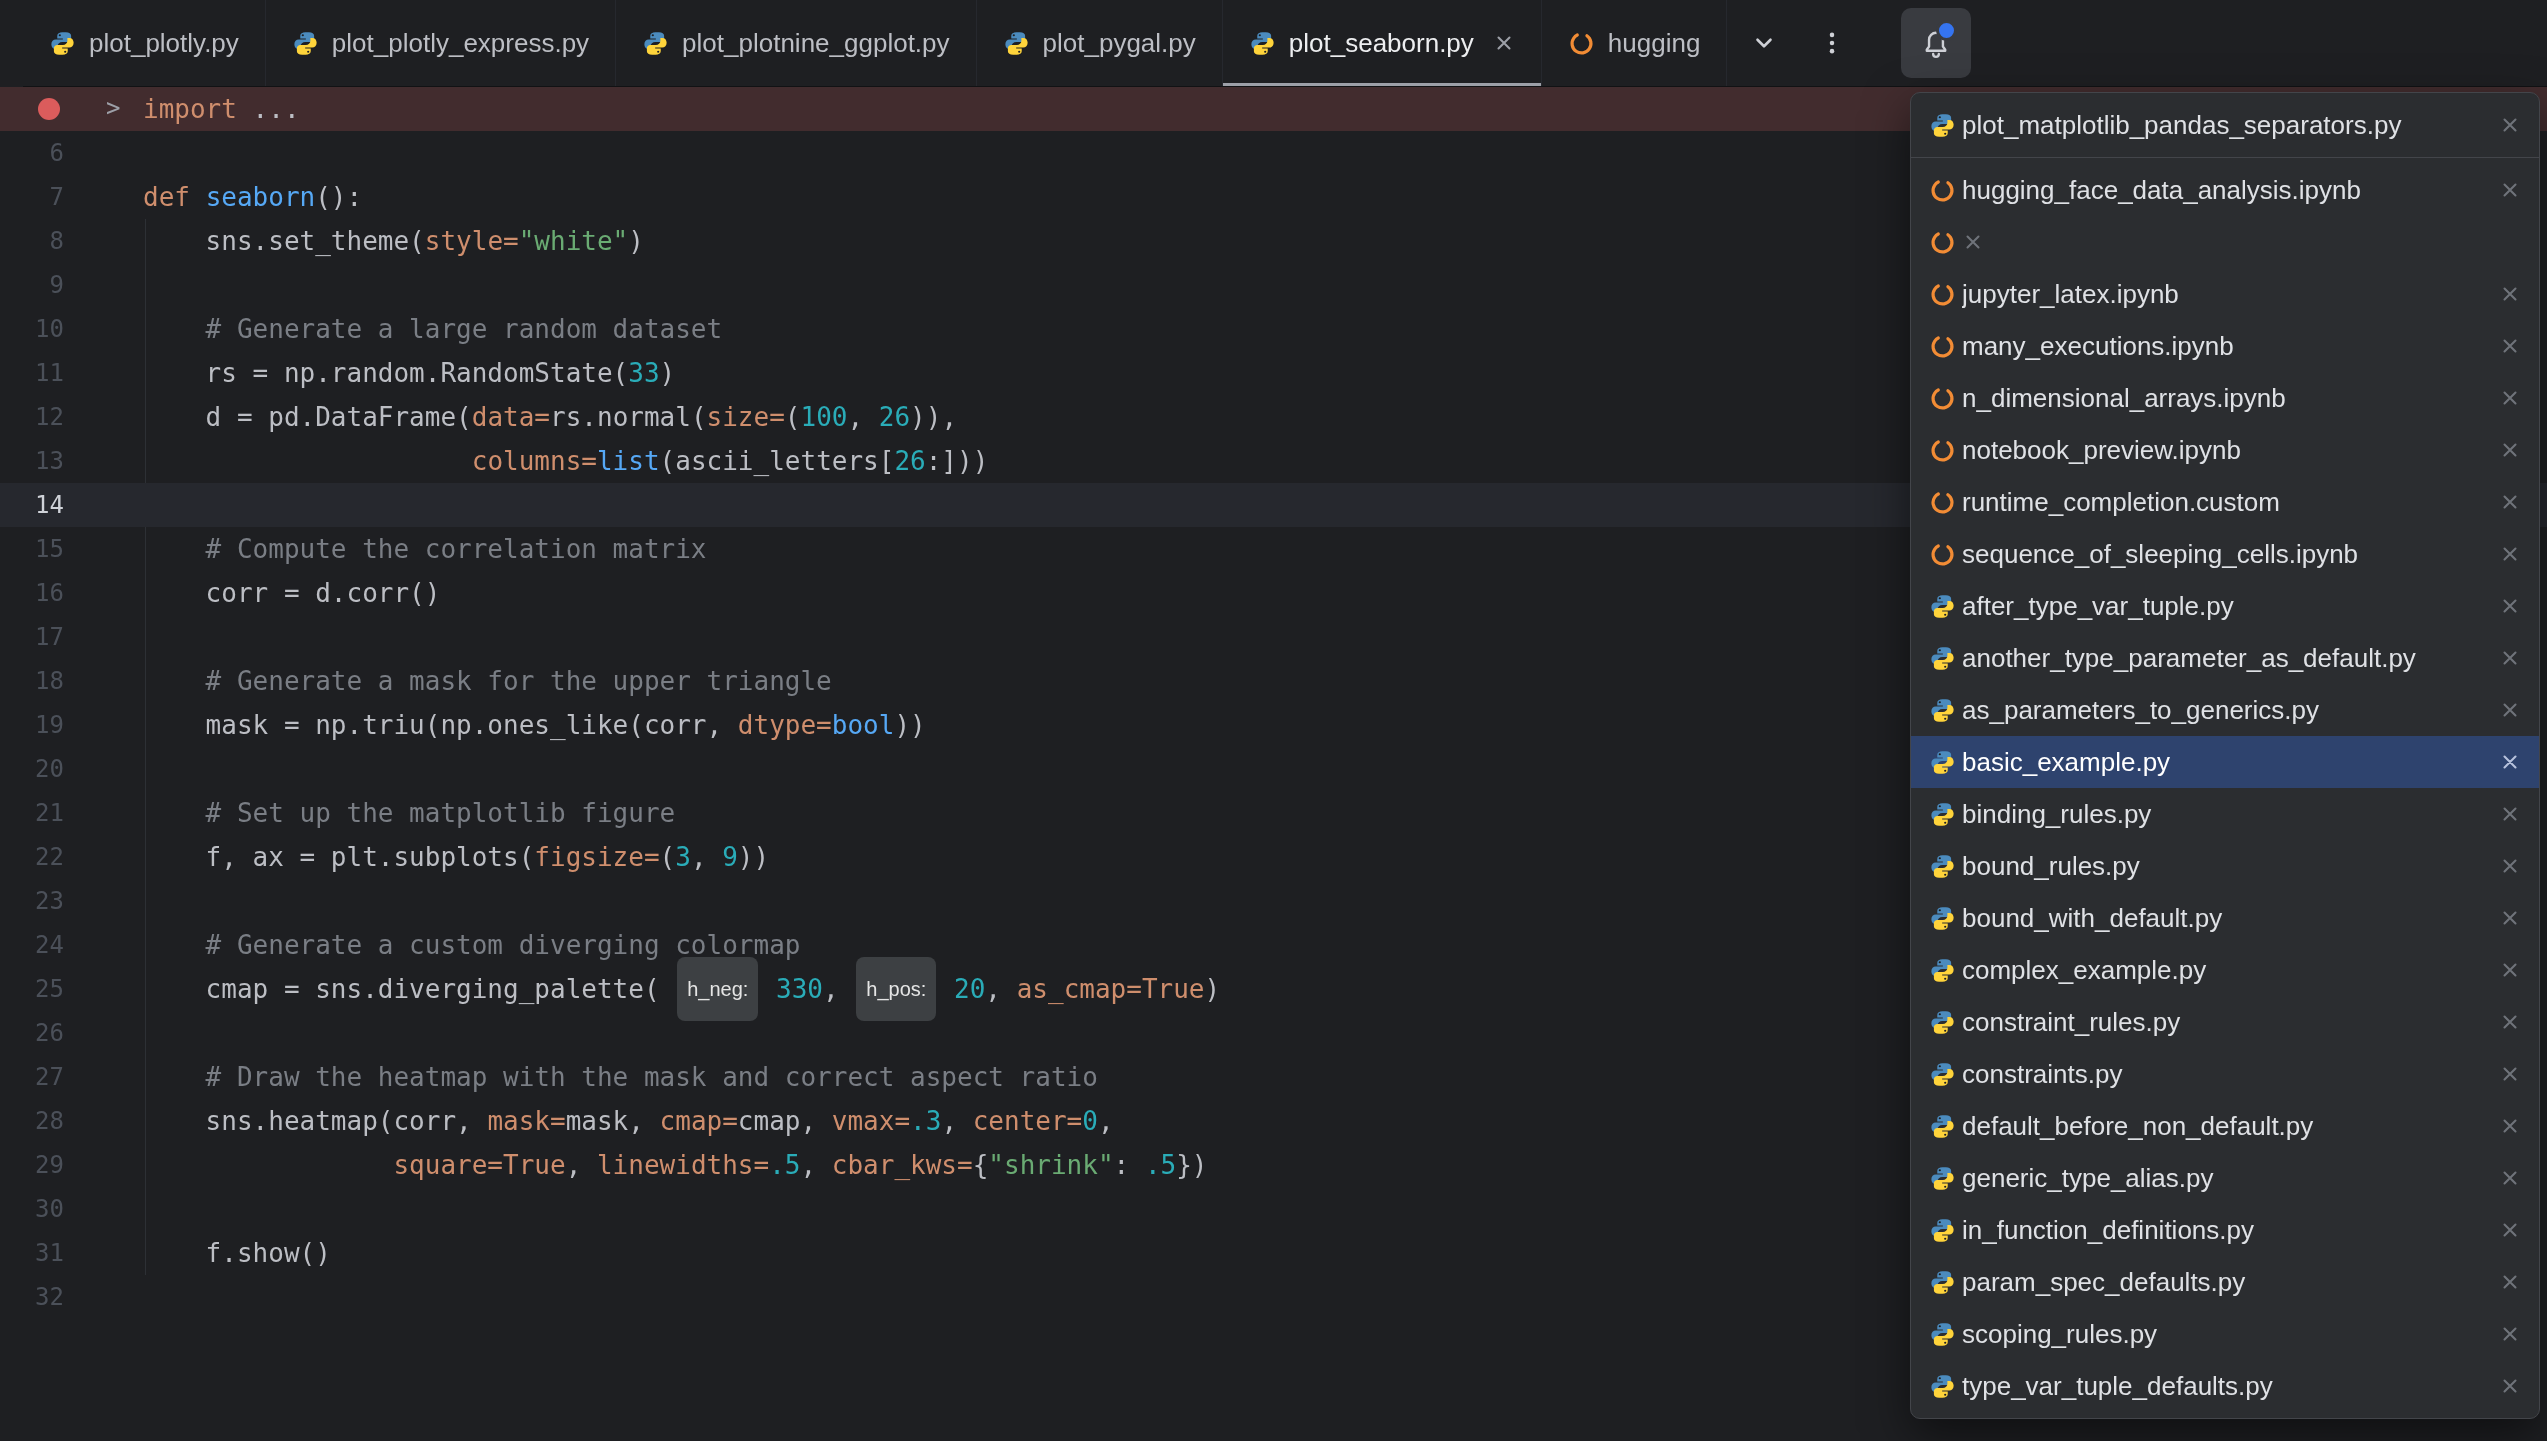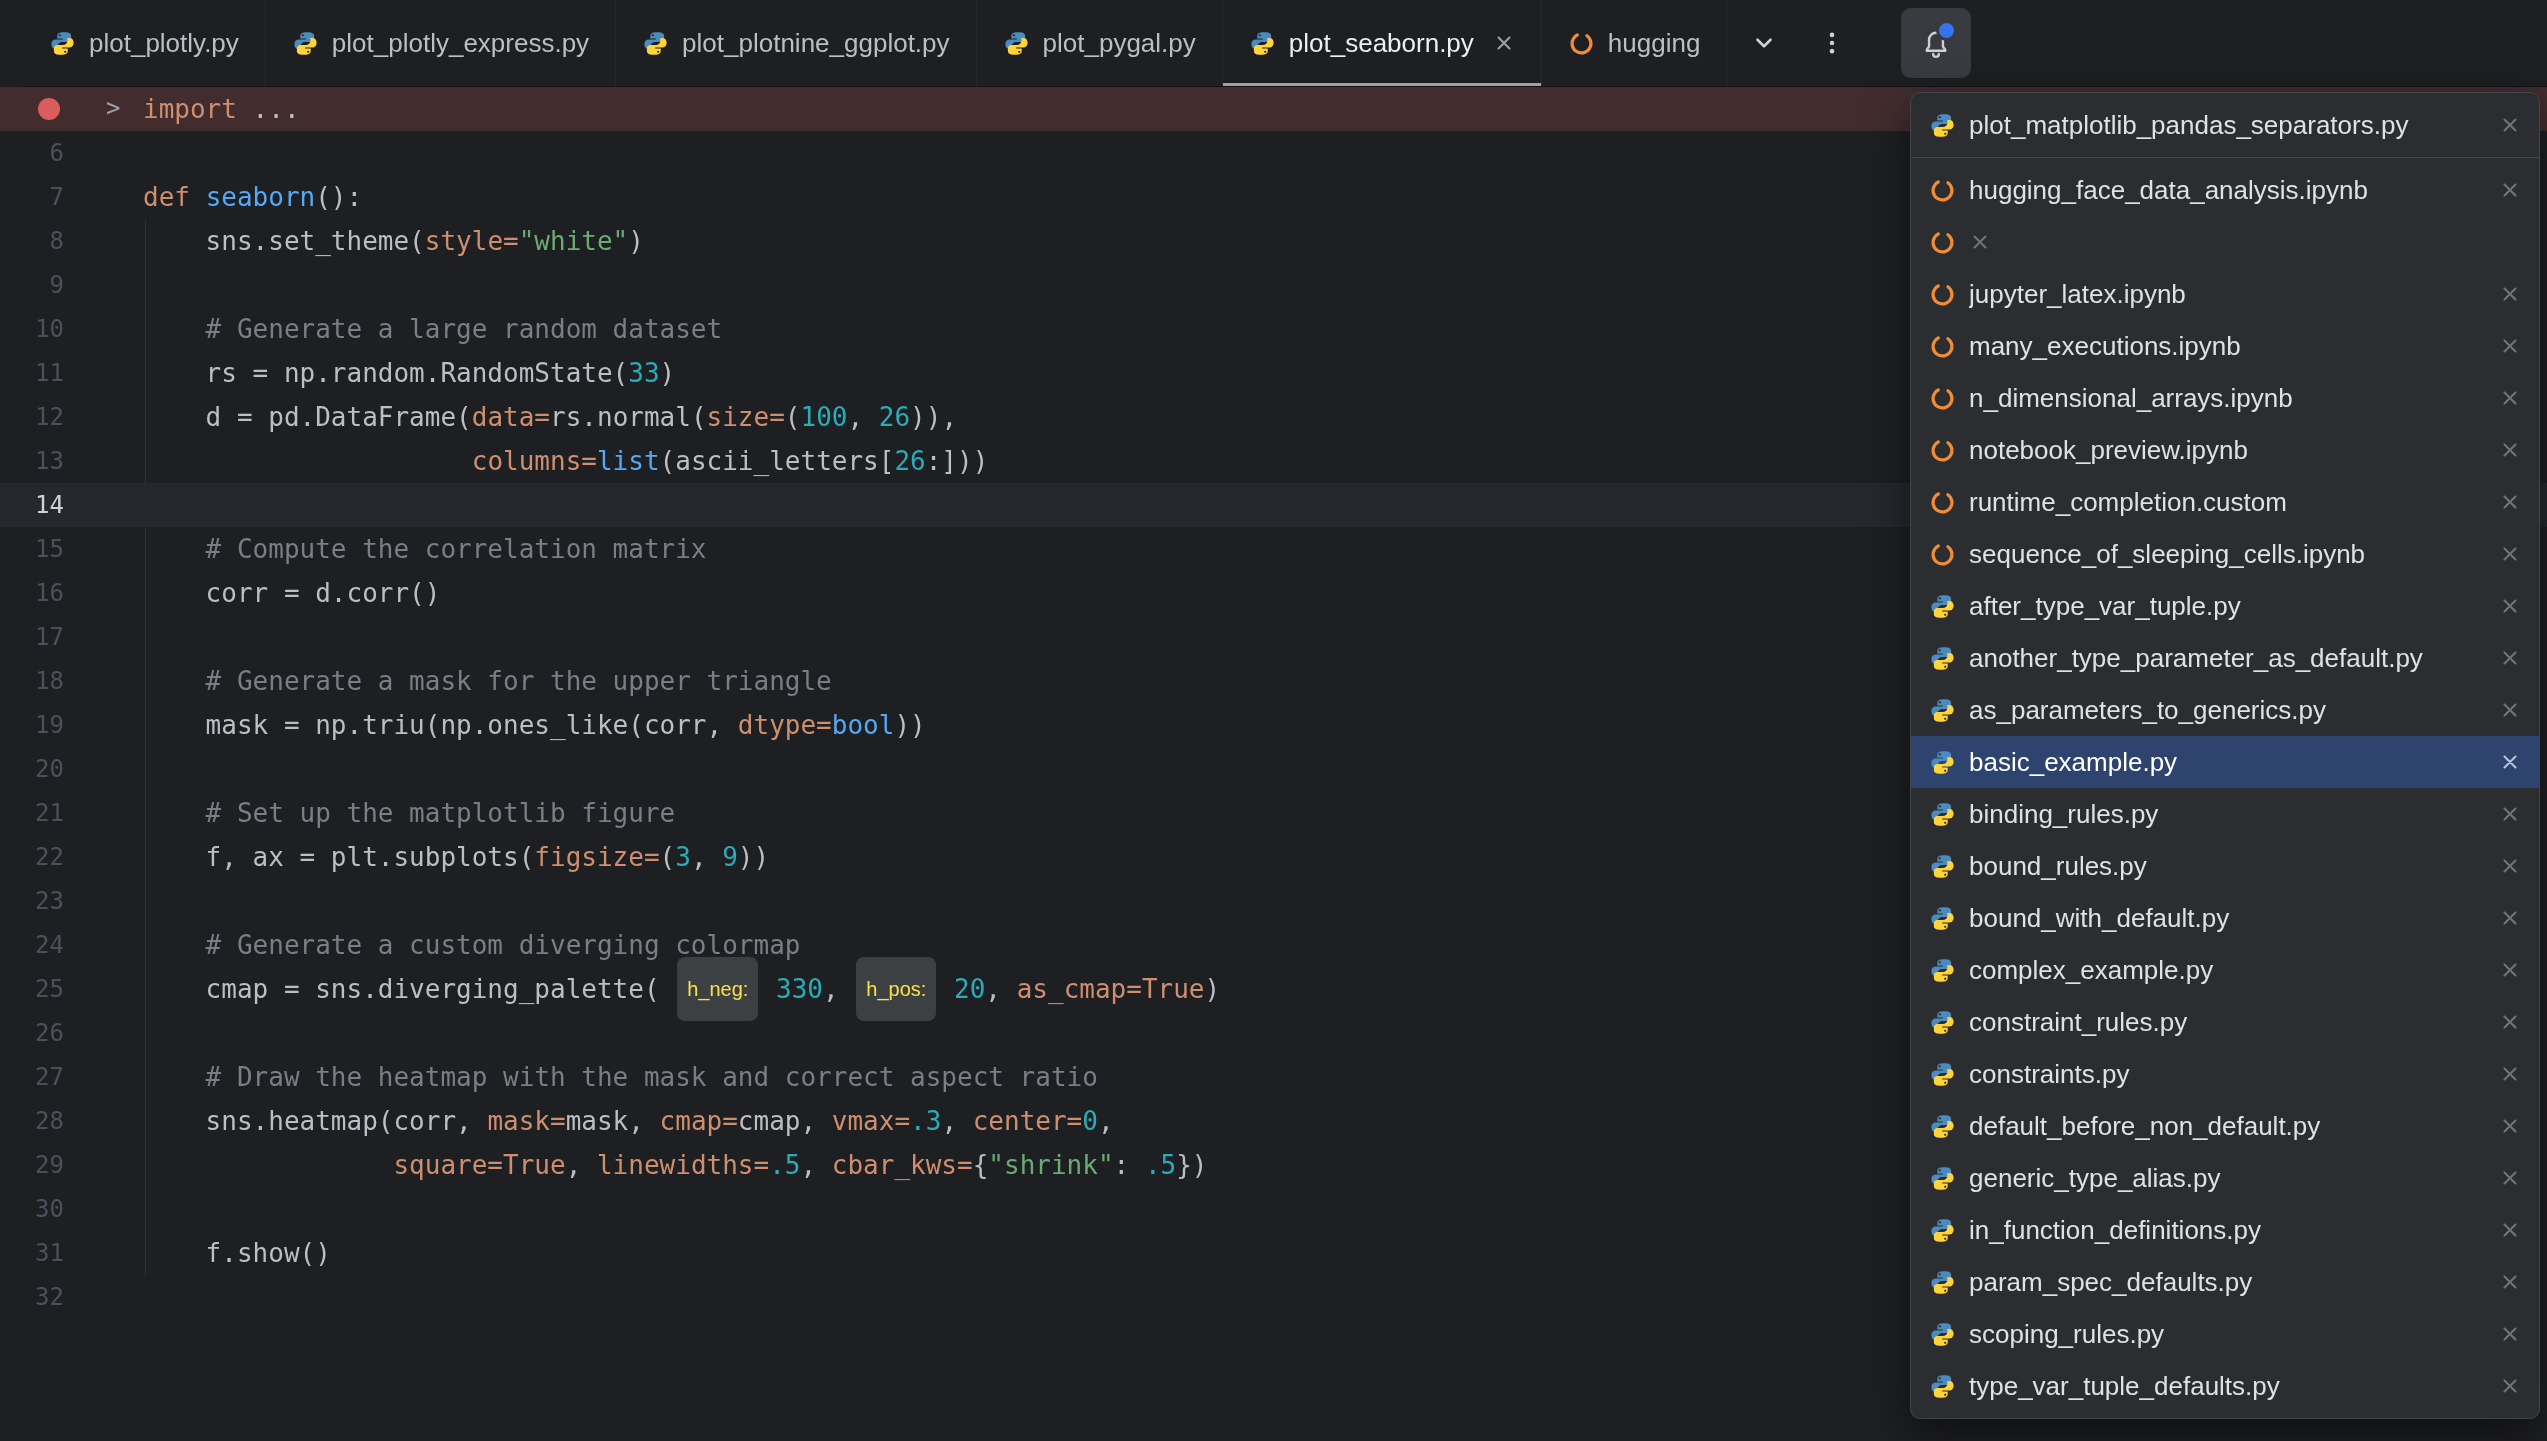--- a/index.html
+++ b/index.html
@@ -40,29 +40,29 @@
               color:#9DA0A8;font-family:"DejaVu Sans Mono",monospace;font-size:24px;}
 
   .c-kw{color:#CF8E6D}
   .c-named{color:#CF8E6D}
   .c-fn{color:#56A8F5}
   .c-builtin{color:#56A8F5}
   .c-str{color:#6AAB73}
   .c-num{color:#2AACB8}
   .c-com{color:#7A7E85}
   .c-def{color:#BCBEC4}
-  .inlay{display:inline-block;background:#3D4043;color:#fde047;border-radius:8px;
+  .inlay{display:inline-block;background:#3D4043;color:#e5e5e5;border-radius:8px;
          padding:20px 10px;font-family:"Liberation Sans",sans-serif;font-size:20px;
          line-height:24px;vertical-align:2px;margin:0 2px;}
 
   
   .popup{position:absolute;top:92px;right:7px;width:628px;background:#2B2D30;
          border:1px solid #43454A;border-radius:10px;box-shadow:0 16px 46px rgba(0,0,0,.5);
          padding:6px 0;z-index:10;}
-  .popup-row{display:flex;align-items:center;height:52px;padding:0 18px;gap:13px;
+  .popup-row{display:flex;align-items:center;height:52px;padding:0 18px;gap:6px;
              color:#DFE1E5;font-size:26px;cursor:pointer;}
   .popup-row.selected{background:#2E436E;color:#FFFFFF;}
   .popup-row .label{flex:1;white-space:nowrap;overflow:hidden;text-overflow:ellipsis;}
   .row-close{color:#6F737A;display:flex;align-items:center;}
   .popup-row.selected .row-close{color:#B7C2DC;}
   .popup-sep{height:1px;background:#43454A;margin:6px 0;}
 </style>
 </head>
 <body>
 

